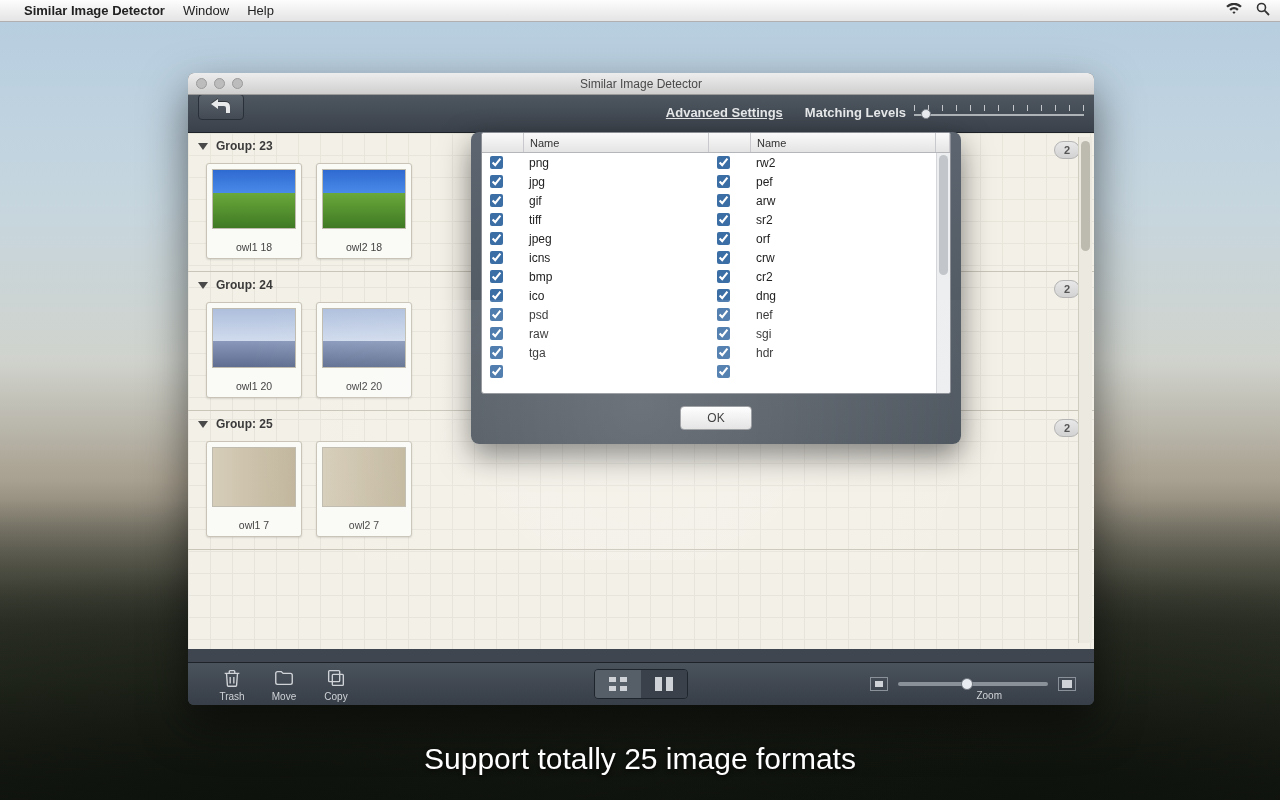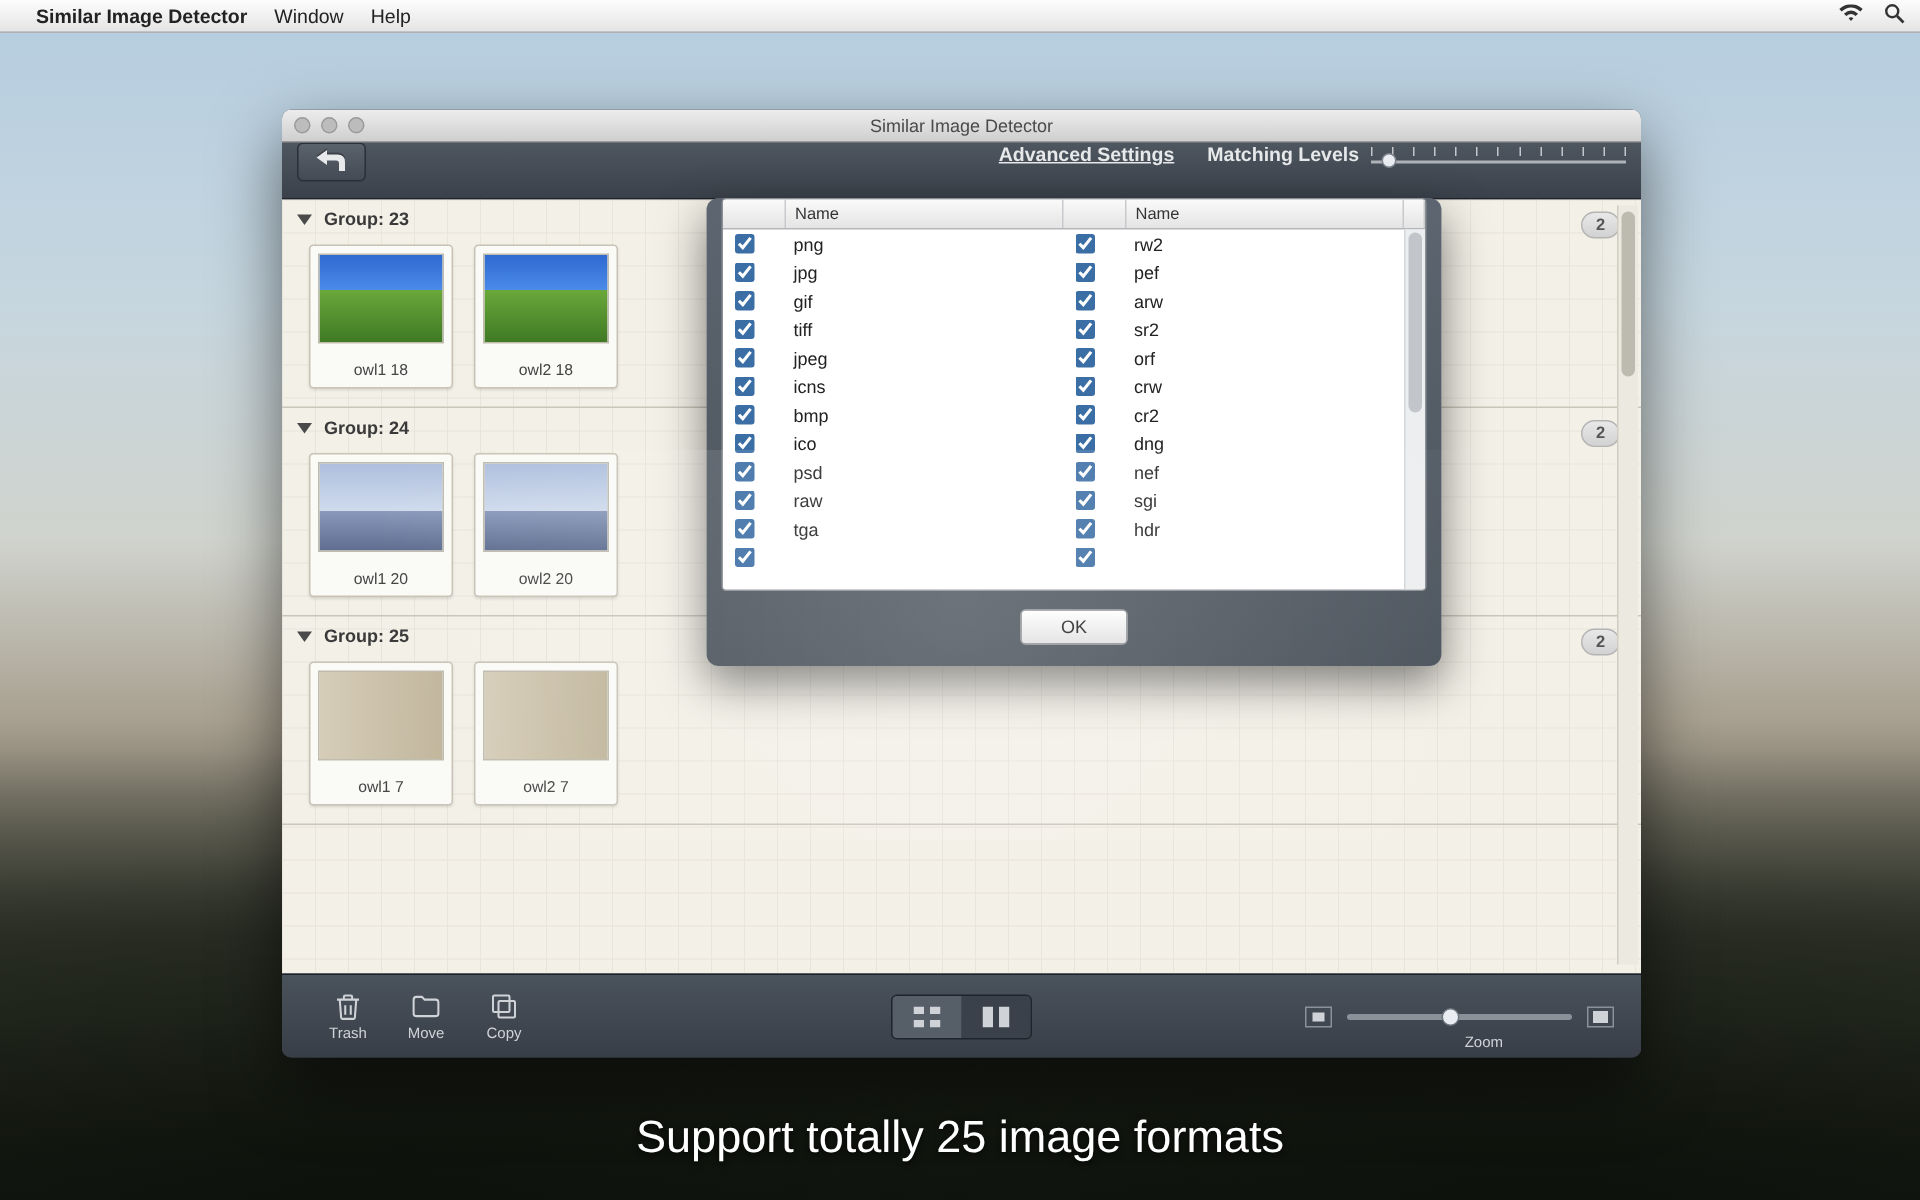--- a/index.html
+++ b/index.html
@@ -52,21 +52,21 @@
   display: flex; align-items: center; font-size: 12px; color: #4a4a4a;
   position: relative;
 }
 .traffic { display:flex; gap:7px; margin-left:8px; }
 .traffic span { width:11px; height:11px; border-radius:50%; background:#bcbcbc; border:1px solid #9a9a9a; }
 .titlebar .title { position:absolute; left:0; right:0; text-align:center; pointer-events:none; }
 
 .toolbar {
   height: 38px; background: linear-gradient(#4e565f, #3a414a);
   border-bottom: 1px solid #1e232a;
-  display:flex; align-items:flex-start; padding: 0 10px;
+  display:flex; align-items:flex-end; padding: 12px 10px;
   color:#e6e8ea; font-size:13px;
 }
 .btn-back {
   width: 46px; height: 26px; border-radius:4px;
   background: linear-gradient(#5a626b,#434a53); border:1px solid #2a3038;
   display:flex; align-items:center; justify-content:center; color:#e8e9eb;
 }
 .btn-back svg { filter: drop-shadow(0 -1px 0 rgba(0,0,0,.4)); }
 .toolbar .spacer { flex:1; }
 .adv-settings { text-decoration: underline; font-weight:bold; margin-right:22px; cursor:pointer; }
@@ -111,21 +111,21 @@
 .thumb-label { font-size:10.5px; color:#444; margin-top:12px; }
 
 .scrollbar-v {
   position:absolute; right:2px; top:64px; bottom:62px; width:14px;
   background:#eceae0; border-left:1px solid #cfccc0;
 }
 .scrollbar-v .handle { position:absolute; left:2px; right:2px; top:4px; height:110px; background:#bdbab0; border-radius:6px; }
 
 
 .bottombar {
-  position:absolute; left:0; right:0; bottom:0; height:56px;
+  position:absolute; left:0; right:0; bottom:0; height:43px;
   background: linear-gradient(#4a525b,#373e47);
   border-top:1px solid #1e232a;
   display:flex; align-items:center; padding:0 18px;
   color:#cfd3d7; font-size:10px;
 }
 .bb-btn { display:flex; flex-direction:column; align-items:center; gap:2px; width:52px; cursor:pointer; }
 .bb-btn svg { width:22px; height:22px; stroke:#cfd3d7; fill:none; stroke-width:1.5; }
 .bb-center { position:absolute; left:50%; transform:translateX(-50%); display:flex; border:1px solid #1f252c; border-radius:4px; overflow:hidden; }
 .bb-center .seg { width:46px; height:28px; display:flex; align-items:center; justify-content:center; background:#3a414a; }
 .bb-center .seg.active { background:#565e68; }

